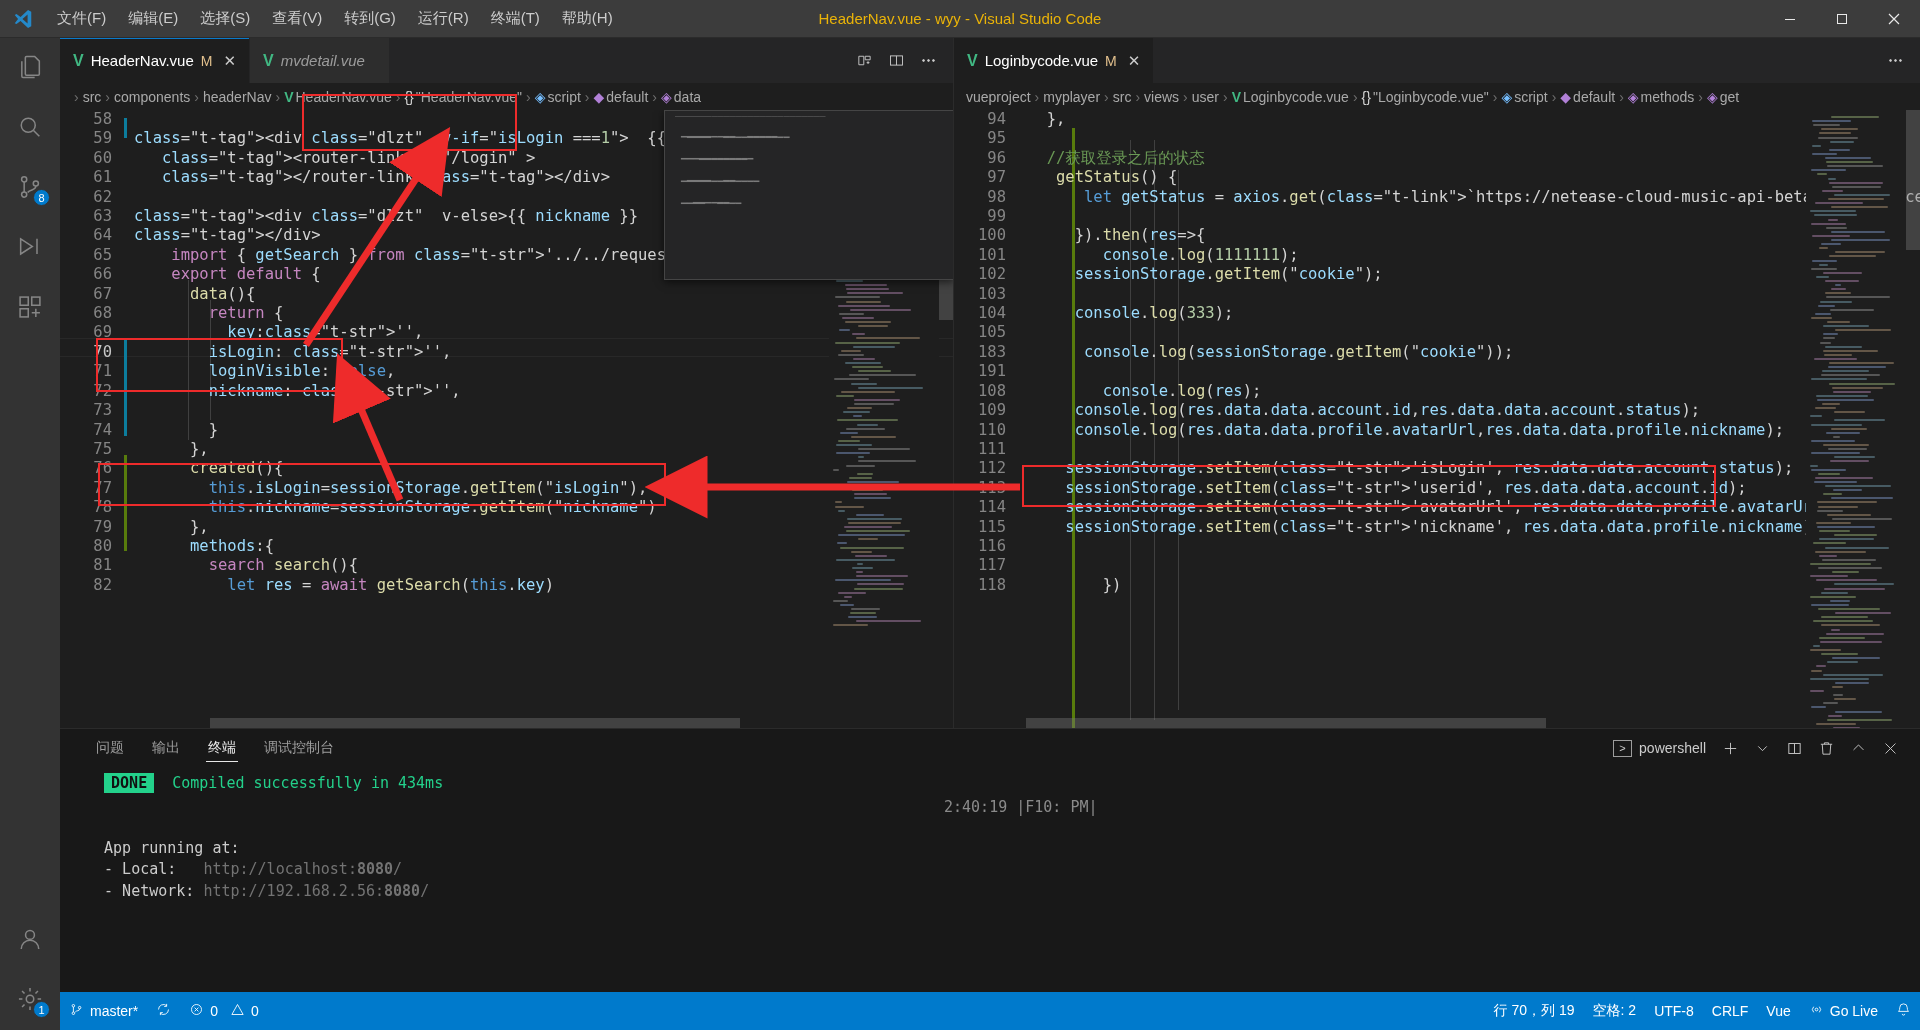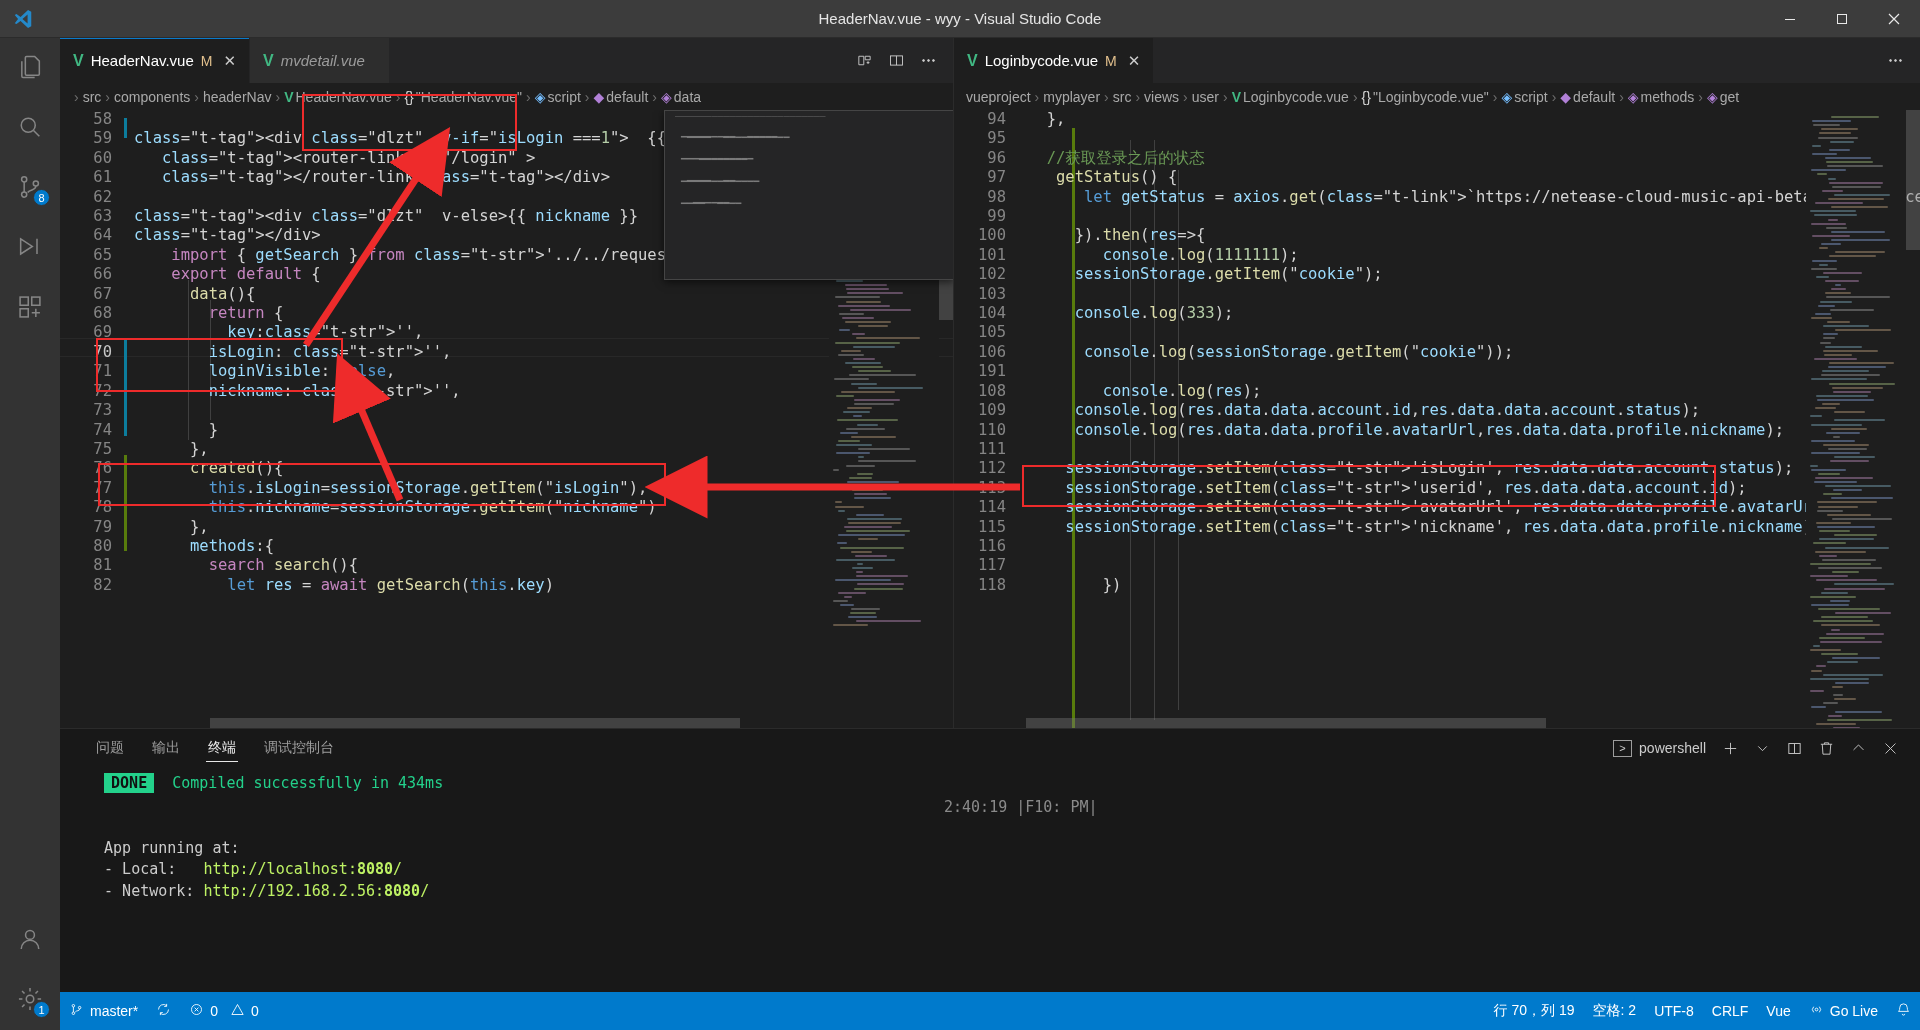--- a/index.html
+++ b/index.html
@@ -18,21 +18,21 @@
   }
   #vscode-logo{ width:46px; display:flex; justify-content:center; align-items:center;}
   #vscode-logo svg{ width:22px;height:22px;}
   #menubar{ display:flex; align-items:center; height:100%; }
   .menu-item{
     padding:0 11px; height:100%; display:flex; align-items:center;
     font-size:15px; color:#cccccc; cursor:default; white-space:nowrap;
   }
   #window-title{
     position:absolute; left:0; right:0; text-align:center; font-size:15px;
-    color:#e5e5e5; pointer-events:none;
+    color:#eab308; pointer-events:none;
   }
   #window-controls{ margin-left:auto; display:flex; height:100%; z-index:2;}
   .wctl{ width:52px; height:100%; display:flex;align-items:center;justify-content:center;
          color:#e8e8e8; font-size:16px;}
 
   
   #shell{ display:flex; height:992px; }
   #activitybar{
     width:60px; background:#333333; display:flex; flex-direction:column;
     align-items:center; flex:0 0 60px;
@@ -148,21 +148,21 @@
          display:flex;align-items:center;justify-content:center;font-size:11px; color:#cccccc;}
   .pbtn{ width:28px;height:28px; display:flex;align-items:center;justify-content:center;}
   .pbtn svg{ width:17px;height:17px; stroke:currentColor; fill:none; stroke-width:1.3;}
   #termbody{ flex:1; position:relative; overflow:hidden; padding:6px 0 0 26px;}
   pre#termtext{
     font-family:"DejaVu Sans Mono","Liberation Mono",monospace;
     font-size:15px; line-height:21.5px; white-space:pre; color:#cccccc;
   }
   .term-done{ background:#23d18b; color:#111; padding:1px 7px; font-weight:bold;}
   .term-green{ color:#23d18b;}
-  .term-blue{ color:#bef264;}
+  .term-blue{ color:#737373;}
   .term-bold{ font-weight:bold;}
   #termtime{ position:absolute; left:884px; top:31px; color:#8a8a8a; font-size:15px;
     font-family:"DejaVu Sans Mono","Liberation Mono",monospace;}
 
   
   #statusbar{
     height:38px; background:#007acc; display:flex; align-items:center;
     color:#ffffff; font-size:14px;
   }
   .sb{ display:flex; align-items:center; gap:6px; padding:0 9px; height:100%; white-space:nowrap;}
@@ -175,20 +175,30 @@
   }
 </style>
 </head>
 <body>
 
 <div id="titlebar">
   <div id="vscode-logo">
     <svg viewBox="0 0 24 24">
         <path fill="#2489ca" d="M17.5 2.2 9.3 9.9 4.9 6.6 3 7.5l3.6 4.5L3 16.5l1.9.9 4.4-3.3 8.2 7.7L21 20V4l-3.5-1.8zM17 7.1v9.8l-5.6-4.9L17 7.1z"></path>
       </svg>
+  </div>
+  <div id="menubar">
+    <div class="menu-item">文件(F)</div>
+    <div class="menu-item">编辑(E)</div>
+    <div class="menu-item">选择(S)</div>
+    <div class="menu-item">查看(V)</div>
+    <div class="menu-item">转到(G)</div>
+    <div class="menu-item">运行(R)</div>
+    <div class="menu-item">终端(T)</div>
+    <div class="menu-item">帮助(H)</div>
   </div>
   <div id="window-title">HeaderNav.vue - wyy - Visual Studio Code</div>
   <div id="window-controls">
     <div class="wctl">
       <svg width="14" height="14" viewBox="0 0 14 14">
           <rect x="2" y="7" width="10" height="1" fill="#e8e8e8"></rect>
         </svg>
     </div>
     <div class="wctl">
       <svg width="14" height="14" viewBox="0 0 14 14">
@@ -585,21 +595,21 @@
 <span class="ln">96</span><span class="t-com">  //获取登录之后的状态</span>
 <span class="ln">97</span>   <span class="t-fn">getStatus</span>() {
 <span class="ln">98</span>      <span class="t-kw2">let</span> <span class="t-var">getStatus</span> = <span class="t-var">axios</span>.<span class="t-fn">get</span>(<span <span="" class="t-attr">class</span>="t-link"&gt;`https://netease-cloud-music-api-beta-lyart.vercel.app
 <span class="ln">99</span>
 <span class="ln">100</span>     }).<span class="t-fn">then</span>(<span class="t-var">res</span>=&gt;{
 <span class="ln">101</span>        <span class="t-var">console</span>.<span class="t-fn">log</span>(<span class="t-num">1111111</span>);
 <span class="ln">102</span>     <span class="t-var">sessionStorage</span>.<span class="t-fn">getItem</span>("<span class="t-var">cookie</span>");
 <span class="ln">103</span>
 <span class="ln">104</span>     <span class="t-var">console</span>.<span class="t-fn">log</span>(<span class="t-num">333</span>);
 <span class="ln">105</span>
-<span class="ln">106</span>      <span class="t-var">console</span>.<span class="t-fn">log</span>(<span class="t-var">sessionStorage</span>.<span class="t-fn">getItem</span>("<span class="t-var">cookie</span>"));
+<span class="ln">183</span>      <span class="t-var">console</span>.<span class="t-fn">log</span>(<span class="t-var">sessionStorage</span>.<span class="t-fn">getItem</span>("<span class="t-var">cookie</span>"));
 <span class="ln">191</span>
 <span class="ln">108</span>        <span class="t-var">console</span>.<span class="t-fn">log</span>(<span class="t-var">res</span>);
 <span class="ln">109</span>     <span class="t-var">console</span>.<span class="t-fn">log</span>(<span class="t-var">res</span>.<span class="t-var">data</span>.<span class="t-var">data</span>.<span class="t-var">account</span>.<span class="t-var">id</span>,<span class="t-var">res</span>.<span class="t-var">data</span>.<span class="t-var">data</span>.<span class="t-var">account</span>.<span class="t-var">status</span>);
 <span class="ln">110</span>     <span class="t-var">console</span>.<span class="t-fn">log</span>(<span class="t-var">res</span>.<span class="t-var">data</span>.<span class="t-var">data</span>.<span class="t-var">profile</span>.<span class="t-var">avatarUrl</span>,<span class="t-var">res</span>.<span class="t-var">data</span>.<span class="t-var">data</span>.<span class="t-var">profile</span>.<span class="t-var">nickname</span>);
 <span class="ln">111</span>
 <span class="ln">112</span>    <span class="t-var">sessionStorage</span>.<span class="t-fn">setItem</span>(<span <span="" class="t-attr">class</span>="t-str"&gt;'isLogin', <span class="t-var">res</span>.<span class="t-var">data</span>.<span class="t-var">data</span>.<span class="t-var">account</span>.<span class="t-var">status</span>);
 <span class="ln">113</span>    <span class="t-var">sessionStorage</span>.<span class="t-fn">setItem</span>(<span <span="" class="t-attr">class</span>="t-str"&gt;'userid', <span class="t-var">res</span>.<span class="t-var">data</span>.<span class="t-var">data</span>.<span class="t-var">account</span>.<span class="t-var">id</span>);
 <span class="ln">114</span>    <span class="t-var">sessionStorage</span>.<span class="t-fn">setItem</span>(<span <span="" class="t-attr">class</span>="t-str"&gt;'avatarUrl', <span class="t-var">res</span>.<span class="t-var">data</span>.<span class="t-var">data</span>.<span class="t-var">profile</span>.<span class="t-var">avatarUrl</span>);
 <span class="ln">115</span>    <span class="t-var">sessionStorage</span>.<span class="t-fn">setItem</span>(<span <span="" class="t-attr">class</span>="t-str"&gt;'nickname', <span class="t-var">res</span>.<span class="t-var">data</span>.<span class="t-var">data</span>.<span class="t-var">profile</span>.<span class="t-var">nickname</span>);
 <span class="ln">116</span>

